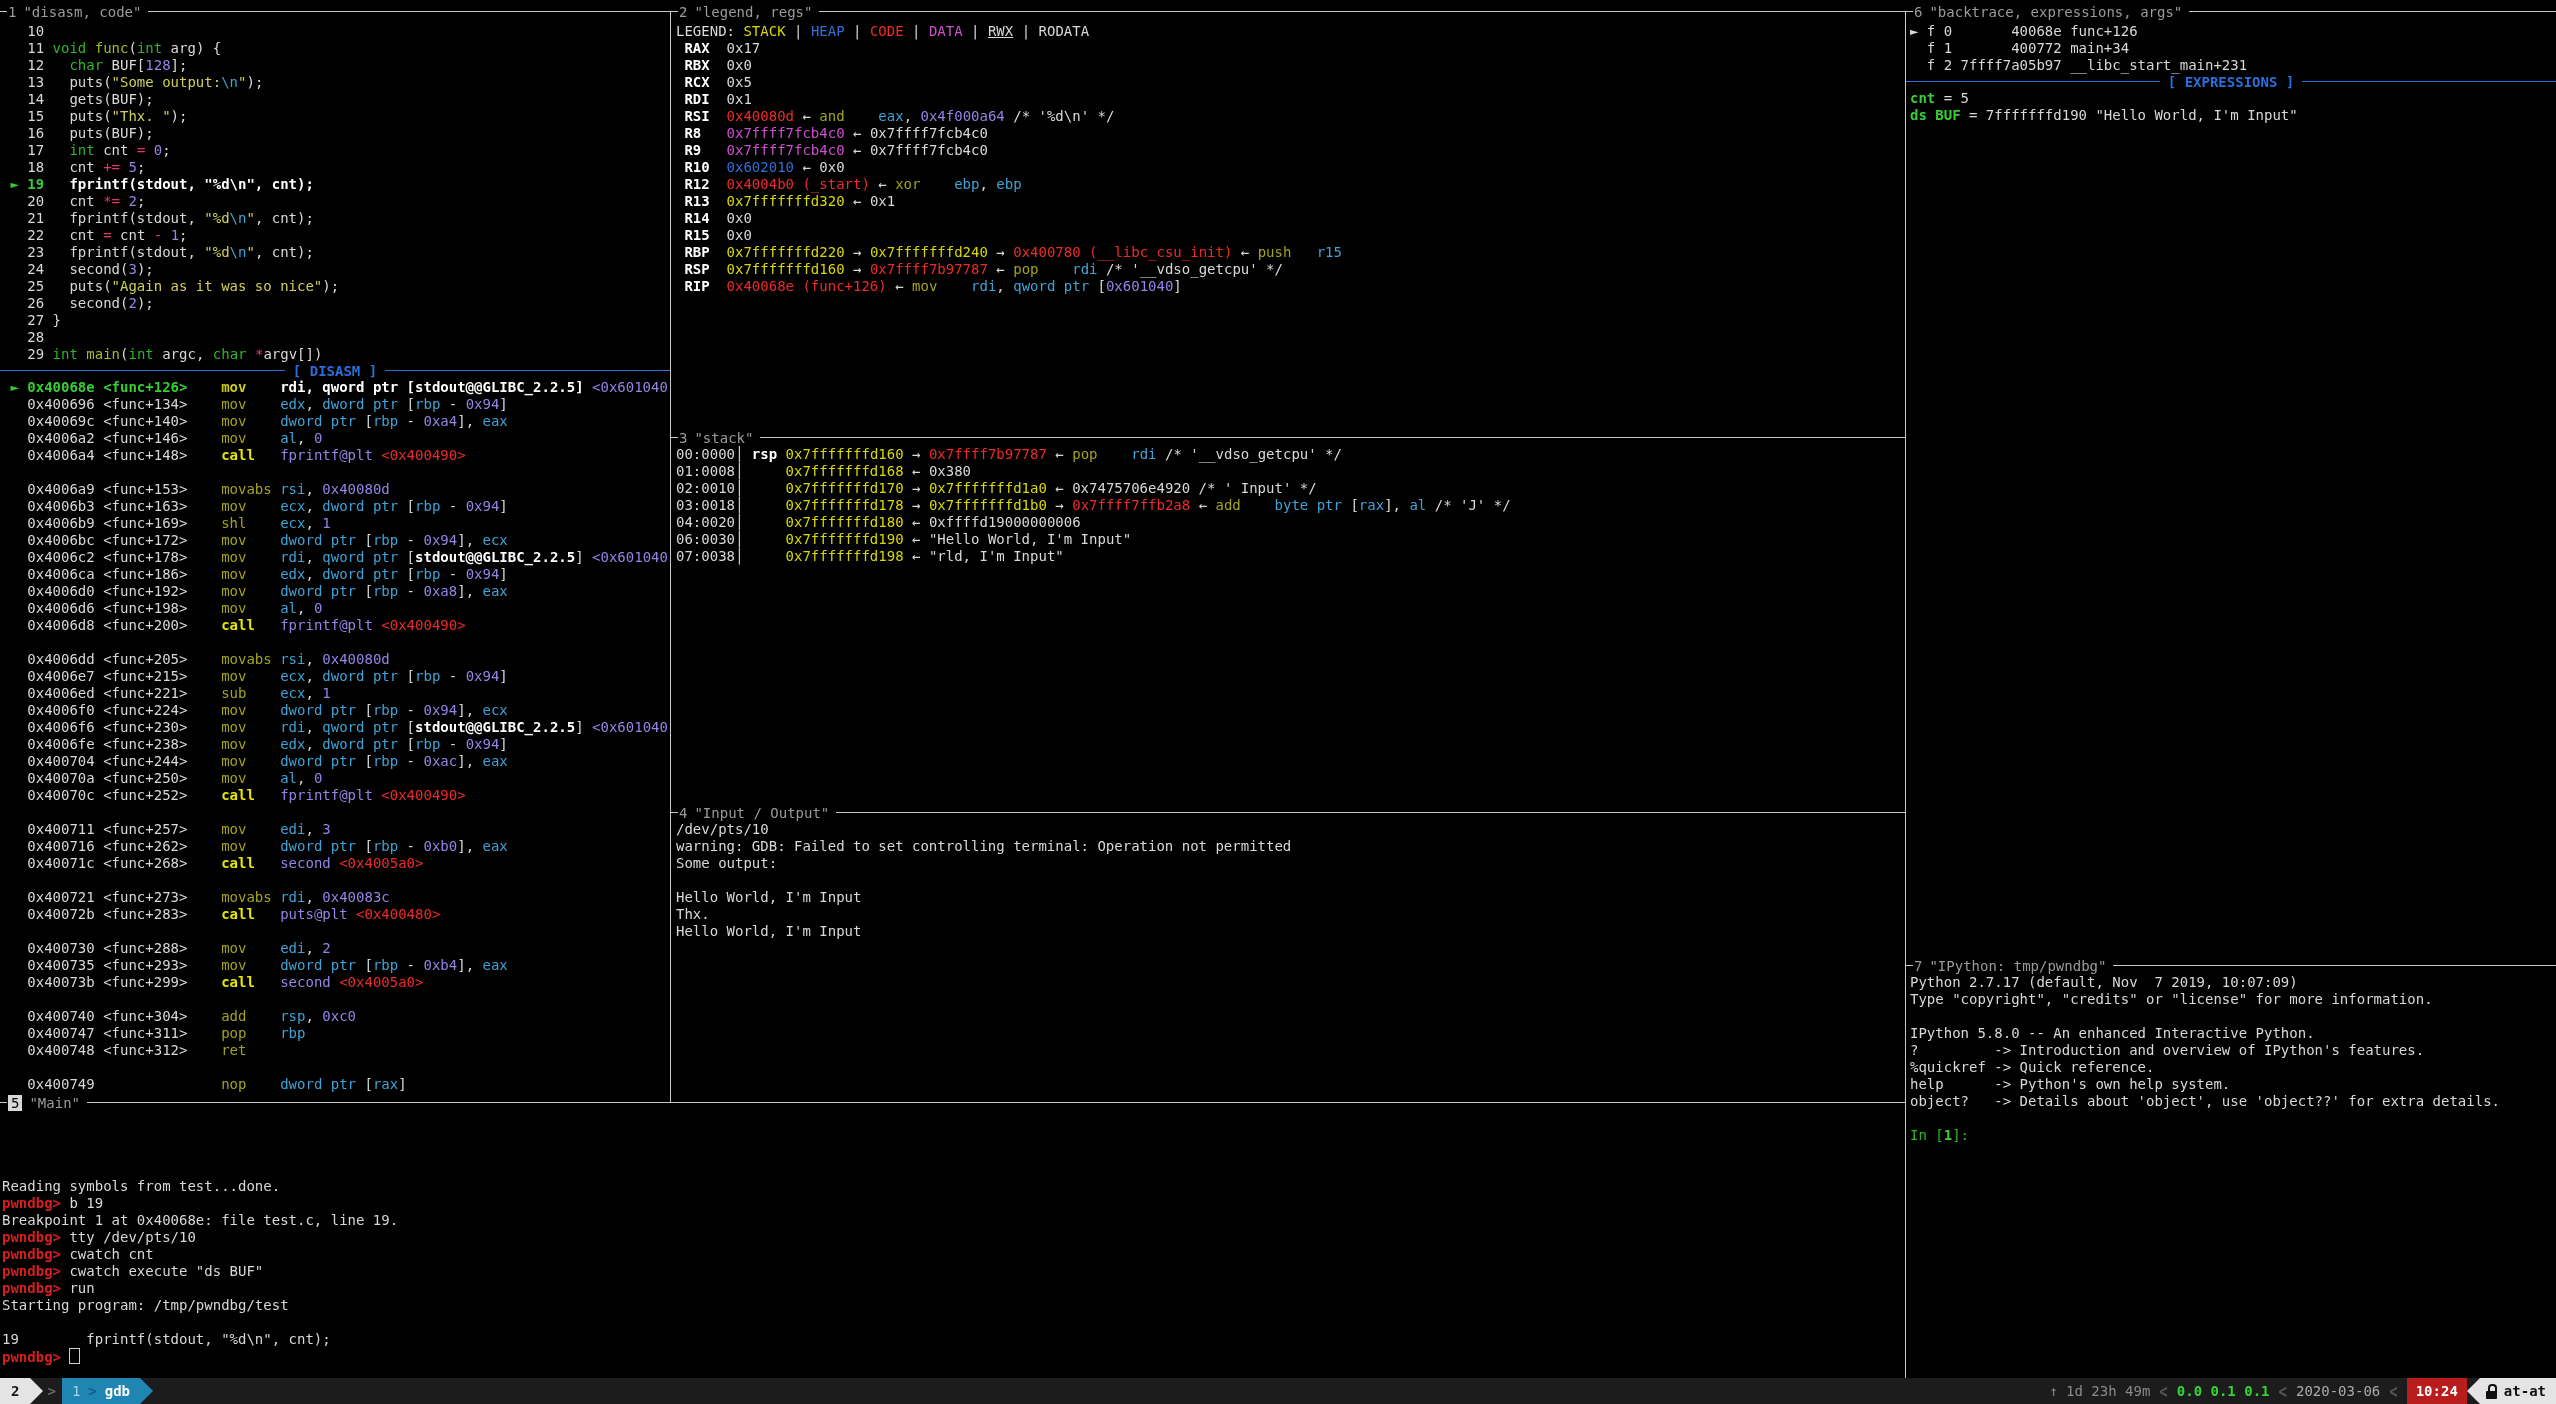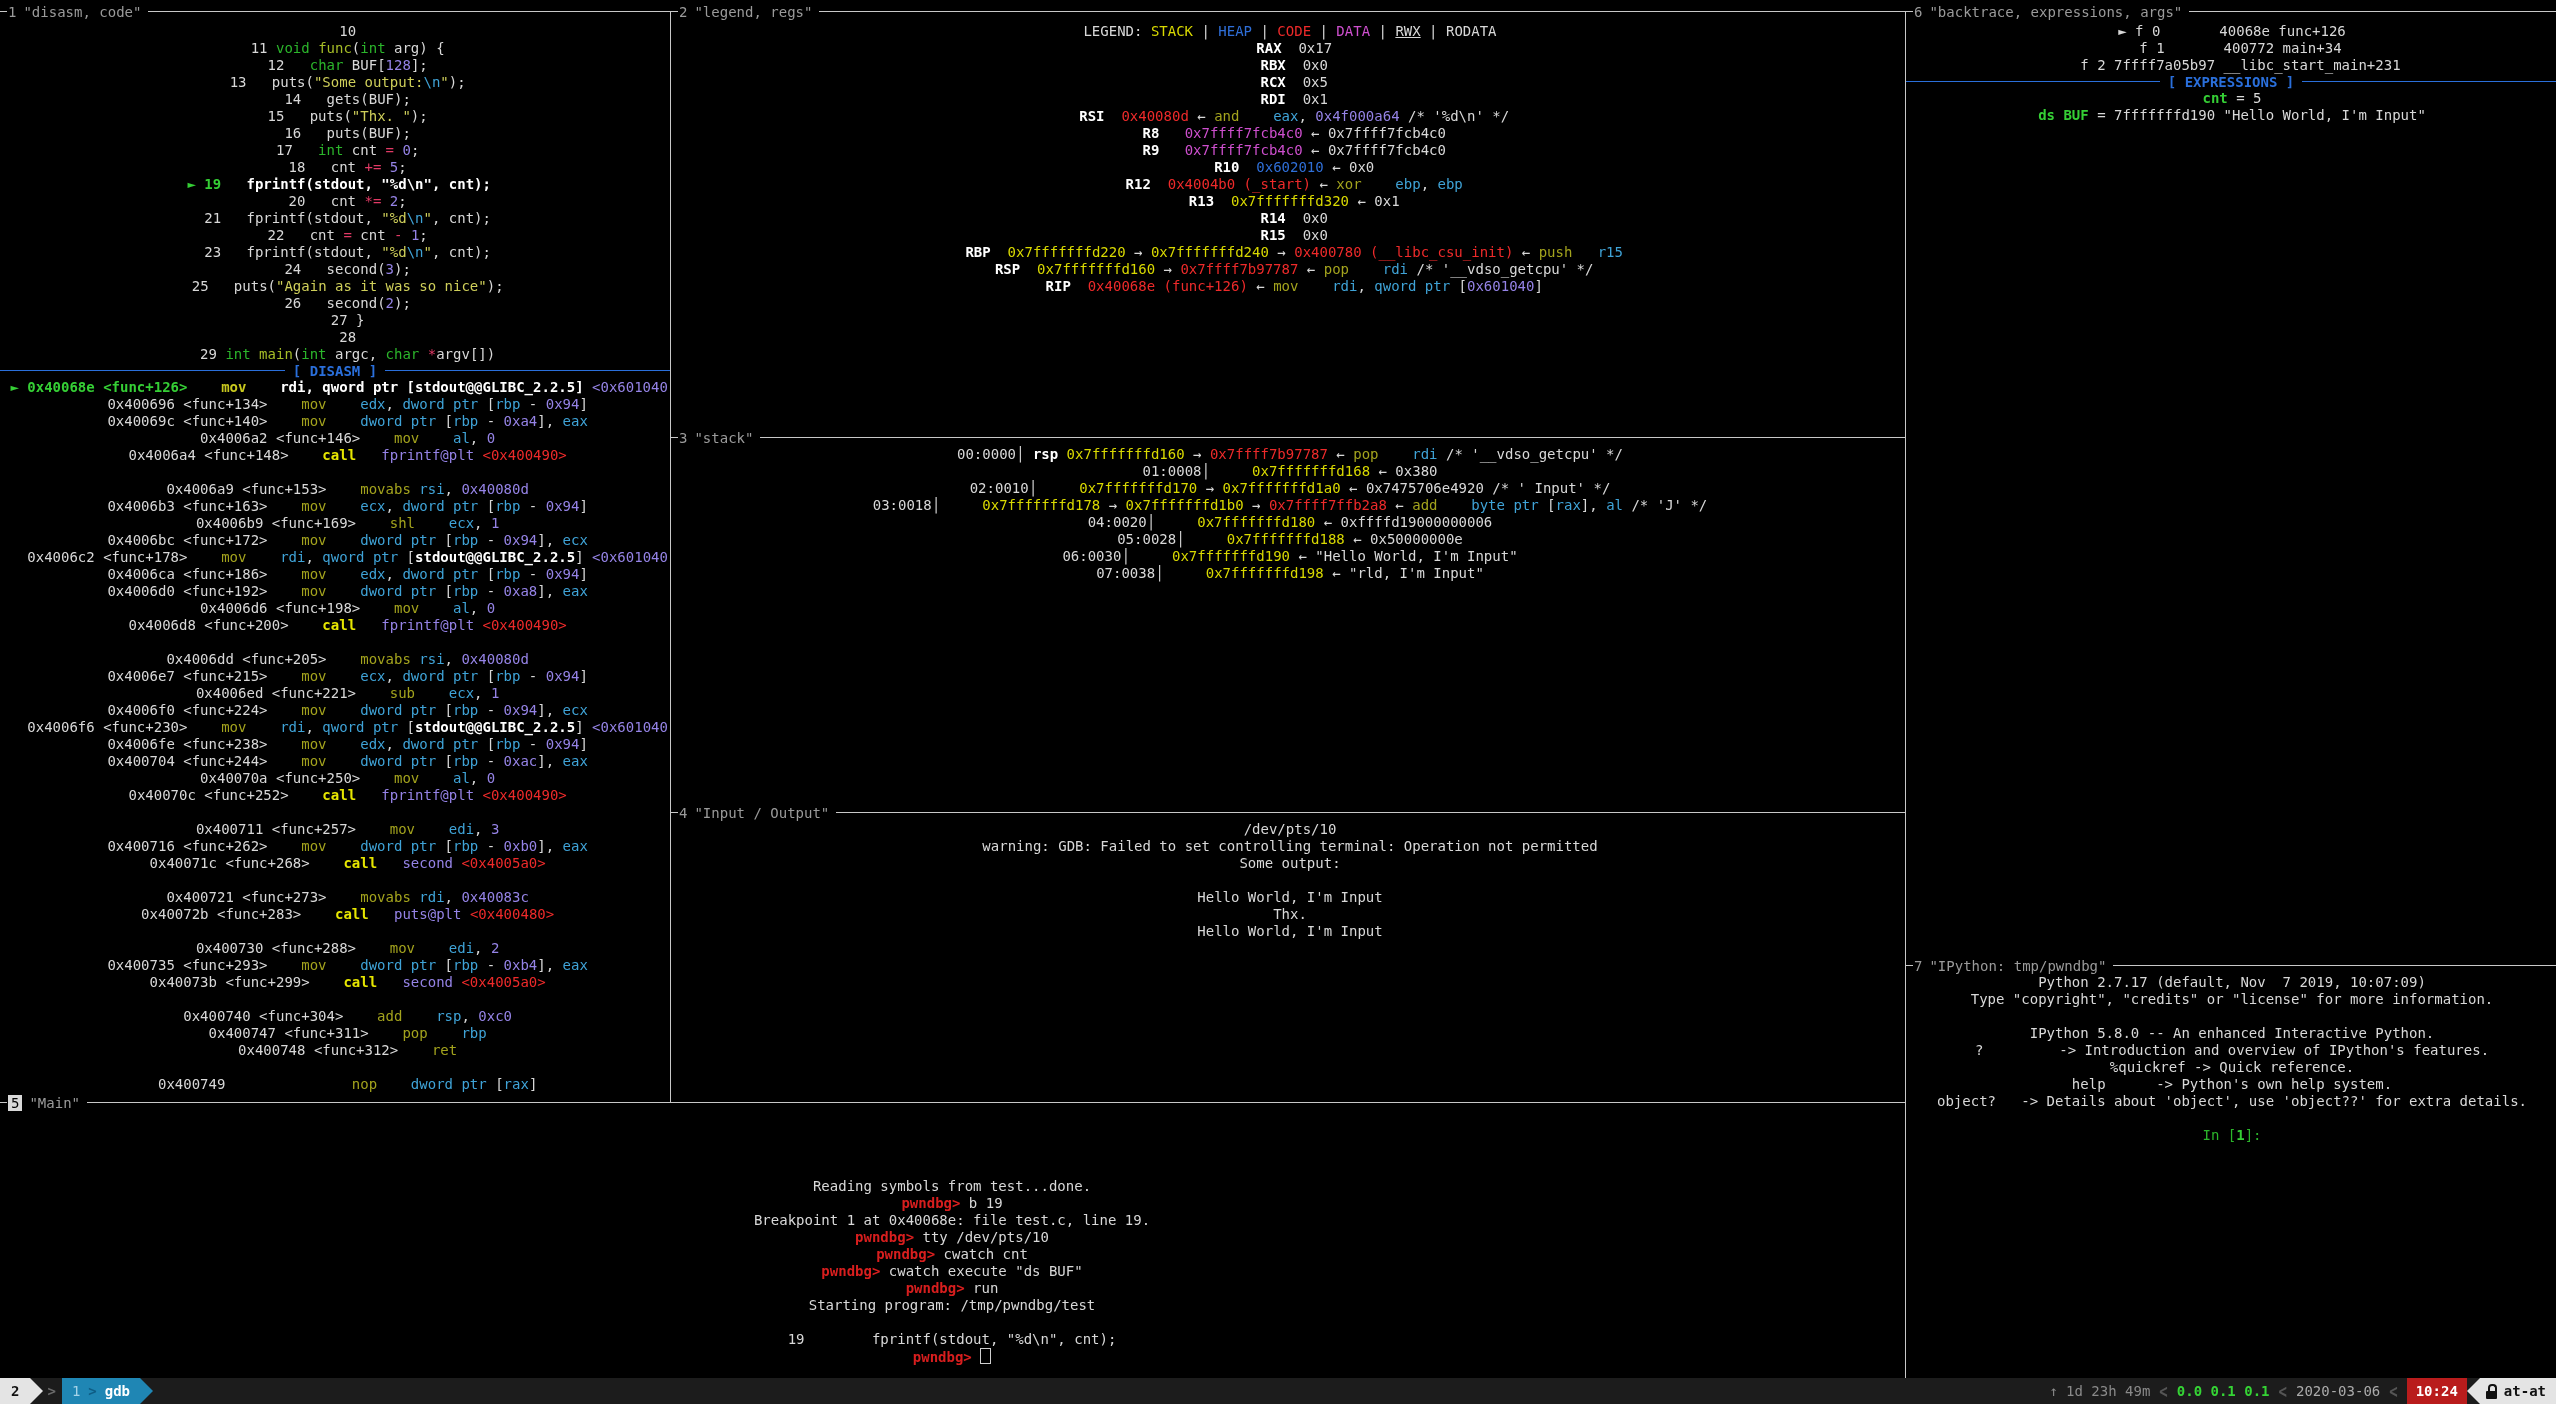--- a/index.html
+++ b/index.html
@@ -1,18 +1,18 @@
 <!DOCTYPE html>
 <html><head>
 <meta charset="utf-8">
 <style>
   html,body{margin:0;padding:0;background:#000;}
   #screen{position:relative;width:2556px;height:1404px;background:#000;overflow:hidden;
           font-family:"DejaVu Sans Mono", monospace;font-size:14px;color:#d8d8d8;}
-  .content{position:absolute;overflow:hidden;text-align:center;}
+  .content{position:absolute;overflow:hidden;}
   .tl{height:17px;line-height:17px;white-space:pre;}
   
   .w{color:#d8d8d8}
   .wb{color:#ffffff;font-weight:bold}
   .rd{color:#ee2a2a}
   .rb{color:#d81e1e;font-weight:bold}
   .gr{color:#2bb52b}
   .gb{color:#35cf35;font-weight:bold}
   .li{color:#a5bc27}
   .yl{color:#d9d900}
@@ -188,21 +188,20 @@
       <div class="tl"><span class="wb"> RBP  </span><span class="yl">0x7fffffffd220</span><span class="w"> → </span><span class="yl">0x7fffffffd240</span><span class="w"> → </span><span class="rd">0x400780 (__libc_csu_init)</span><span class="w"> ← </span><span class="ol">push</span><span class="w">   </span><span class="cy">r15</span></div>
       <div class="tl"><span class="wb"> RSP  </span><span class="yl">0x7fffffffd160</span><span class="w"> → </span><span class="rd">0x7ffff7b97787</span><span class="w"> ← </span><span class="ol">pop</span><span class="w">    </span><span class="cy">rdi</span><span class="w"> /* '__vdso_getcpu' */</span></div>
       <div class="tl"><span class="wb"> RIP  </span><span class="rd">0x40068e (func+126)</span><span class="w"> ← </span><span class="ol">mov</span><span class="w">    </span><span class="cy">rdi</span><span class="w">, </span><span class="cy">qword ptr</span><span class="w"> [</span><span class="pu">0x601040</span><span class="w">]</span></div>
     </div>
   <div class="content" style="left:676px;top:446px;width:1228px;height:136px;">
       <div class="tl"><span class="w">00:0000│ </span><span class="wb">rsp</span><span class="w"> </span><span class="yl">0x7fffffffd160</span><span class="w"> → </span><span class="rd">0x7ffff7b97787</span><span class="w"> ← </span><span class="ol">pop</span><span class="w">    </span><span class="cy">rdi</span><span class="w"> /* '__vdso_getcpu' */</span></div>
       <div class="tl"><span class="w">01:0008│     </span><span class="yl">0x7fffffffd168</span><span class="w"> ← 0x380</span></div>
       <div class="tl"><span class="w">02:0010│     </span><span class="yl">0x7fffffffd170</span><span class="w"> → </span><span class="yl">0x7fffffffd1a0</span><span class="w"> ← 0x7475706e4920 /* ' Input' */</span></div>
       <div class="tl"><span class="w">03:0018│     </span><span class="yl">0x7fffffffd178</span><span class="w"> → </span><span class="yl">0x7fffffffd1b0</span><span class="w"> → </span><span class="rd">0x7ffff7ffb2a8</span><span class="w"> ← </span><span class="ol">add</span><span class="w">    </span><span class="cy">byte ptr</span><span class="w"> [</span><span class="cy">rax</span><span class="w">], </span><span class="cy">al</span><span class="w"> /* 'J' */</span></div>
       <div class="tl"><span class="w">04:0020│     </span><span class="yl">0x7fffffffd180</span><span class="w"> ← 0xffffd19000000006</span></div>
-      <div class="tl"><span class="w">05:0028│     </span><span class="yl">0x7fffffffd188</span><span class="w"> ← 0x50000000e</span></div>
       <div class="tl"><span class="w">06:0030│     </span><span class="yl">0x7fffffffd190</span><span class="w"> ← "Hello World, I'm Input"</span></div>
       <div class="tl"><span class="w">07:0038│     </span><span class="yl">0x7fffffffd198</span><span class="w"> ← "rld, I'm Input"</span></div>
     </div>
   <div class="content" style="left:676px;top:821px;width:1228px;height:119px;">
       <div class="tl"><span class="w">/dev/pts/10</span></div>
       <div class="tl"><span class="w">warning: GDB: Failed to set controlling terminal: Operation not permitted</span></div>
       <div class="tl"><span class="w">Some output:</span></div>
       <div class="tl">&nbsp;</div>
       <div class="tl"><span class="w">Hello World, I'm Input</span></div>
       <div class="tl"><span class="w">Thx.</span></div>

